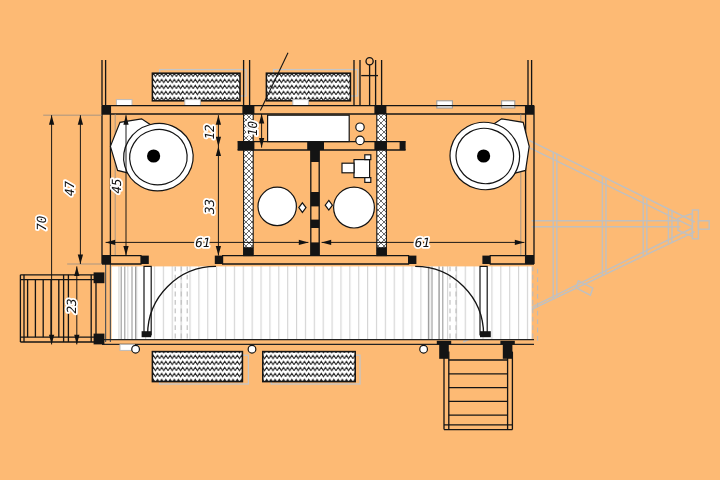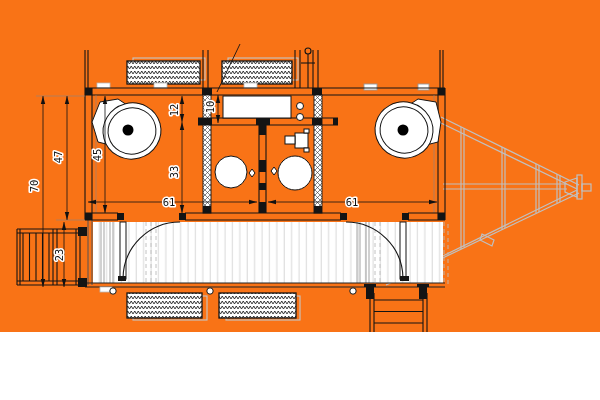--- a/index.html
+++ b/index.html
@@ -1,16 +1,16 @@
 <!DOCTYPE html>
 <html><head>
 <meta charset="utf-8">
 <style>
   html,body{margin:0;padding:0;background:#ffffff;}
-  .canvas{position:relative;width:600px;height:332px;background:#f97316;overflow:hidden;}
+  .canvas{position:relative;width:600px;height:400px;background:#fdba74;overflow:hidden;font-style:italic;}
   svg{display:block;}
   text{font-family:"DejaVu Sans Mono","Liberation Mono",monospace;font-size:10.5px;fill:#111;
        paint-order:stroke;stroke:#fff;stroke-width:3px;stroke-linejoin:round;}
   .w{stroke:#141414;stroke-width:1.1;fill:none;}
   .thin{stroke:#888;stroke-width:.6;fill:none;}
   .dim{stroke:#111;stroke-width:.8;fill:none;}
   .arr{fill:#111;stroke:none;}
   .blk{fill:#141414;stroke:none;}
   .gh{stroke:#c6c6c6;stroke-width:1.1;fill:none;}
   .tg{stroke:#c0c0c0;stroke-width:1.2;fill:none;}

